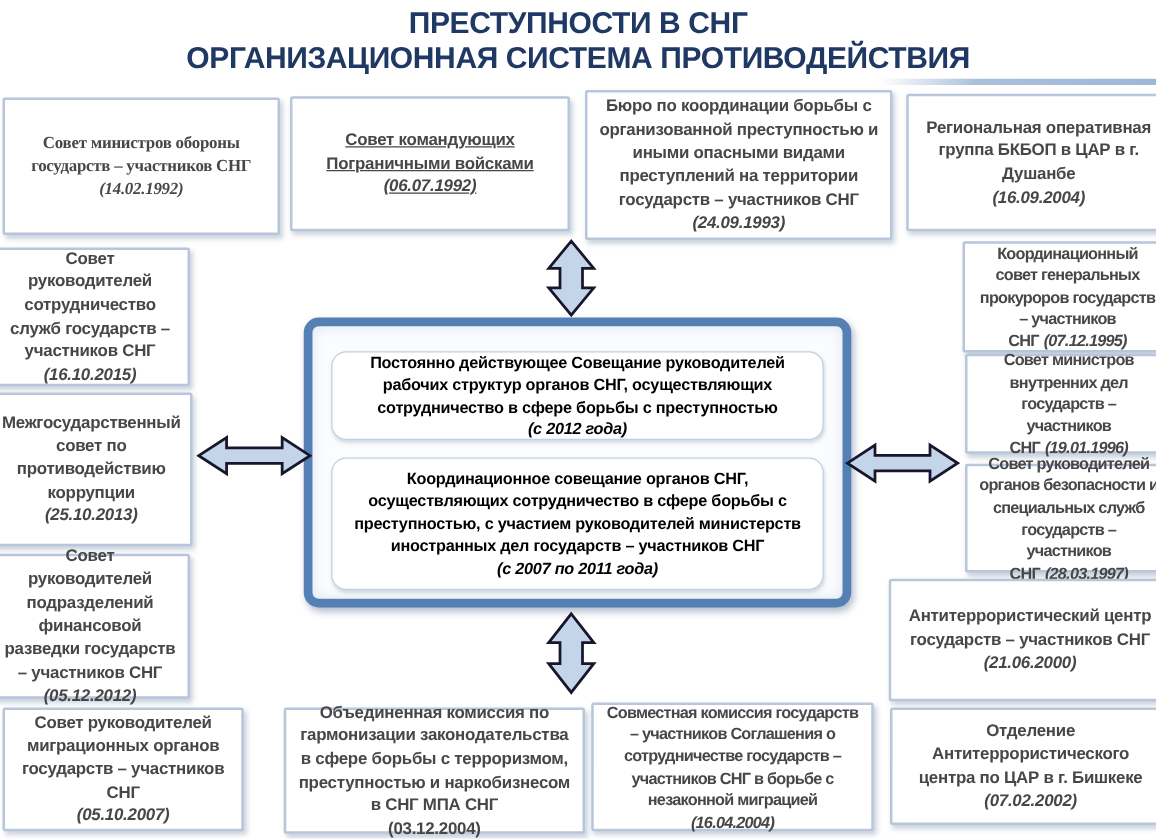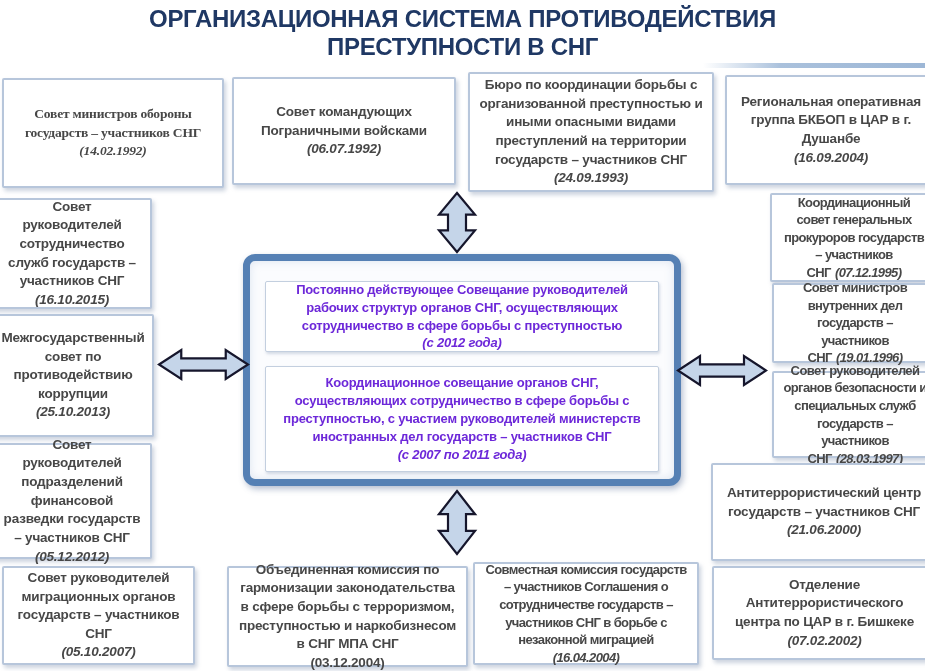--- a/index.html
+++ b/index.html
@@ -28,47 +28,47 @@
   .node .date.inline{display:inline;margin-left:4px;}
   .node .date.upright{font-style:normal;}
   .node.narrow{font-size:13px;letter-spacing:-0.6px;line-height:1.35;}
   .bigbox{
     position:absolute;box-sizing:border-box;
     border:7px solid #5580b4;border-radius:12px;background:#fbfcfe;
     box-shadow:2px 3px 6px rgba(90,110,150,0.45), inset 0 0 10px rgba(130,160,200,0.25);
   }
   .innernode{
     position:absolute;box-sizing:border-box;
-    background:#ffffff;border:1.5px solid #c3cfdf;border-radius:2px;
+    background:#ffffff;border:1.5px solid #c3cfdf;border-radius:12px;
     box-shadow:1px 2px 3px rgba(120,140,170,0.3);
     display:flex;flex-direction:column;justify-content:center;align-items:center;
-    text-align:center;color:#6d28d9;font-weight:bold;font-size:13px;
+    text-align:center;color:#000000;font-weight:bold;font-size:13px;
     line-height:1.38;padding:4px 10px;letter-spacing:-0.2px;
   }
   .innernode .date{font-style:italic;}
   .arrow{position:absolute;}
   .arrow svg{display:block;width:100%;height:100%;}
 </style>
 </head>
 <body>
 
 <div id="canvas">
 
   <div class="title">
+    <div>ПРЕСТУПНОСТИ В СНГ</div>
     <div>ОРГАНИЗАЦИОННАЯ СИСТЕМА ПРОТИВОДЕЙСТВИЯ</div>
-    <div>ПРЕСТУПНОСТИ В СНГ</div>
   </div>
 
   <div class="divider"></div>
 
   <div class="node" style="left:2px;top:78px;width:222px;height:110px;font-family:Liberation Serif, serif;">
     <span>Совет министров обороны государств – участников СНГ</span>
     <span class="date">(14.02.1992)</span>
   </div>
-  <div class="node" style="left:232px;top:77px;width:224px;height:108px;">
+  <div class="node" style="left:232px;top:77px;width:224px;height:108px;text-decoration:underline;">
     <span>Совет командующих Пограничными войсками</span>
     <span class="date">(06.07.1992)</span>
   </div>
   <div class="node" style="left:468px;top:72px;width:246px;height:120px;">
     <span>Бюро по координации борьбы с организованной преступностью и иными опасными видами преступлений на территории государств – участников СНГ</span>
     <span class="date">(24.09.1993)</span>
   </div>
   <div class="node" style="left:725px;top:75px;width:212px;height:110px;">
     <span>Региональная оперативная группа  БКБОП в ЦАР в г. Душанбе</span>
     <span class="date">(16.09.2004)</span>

